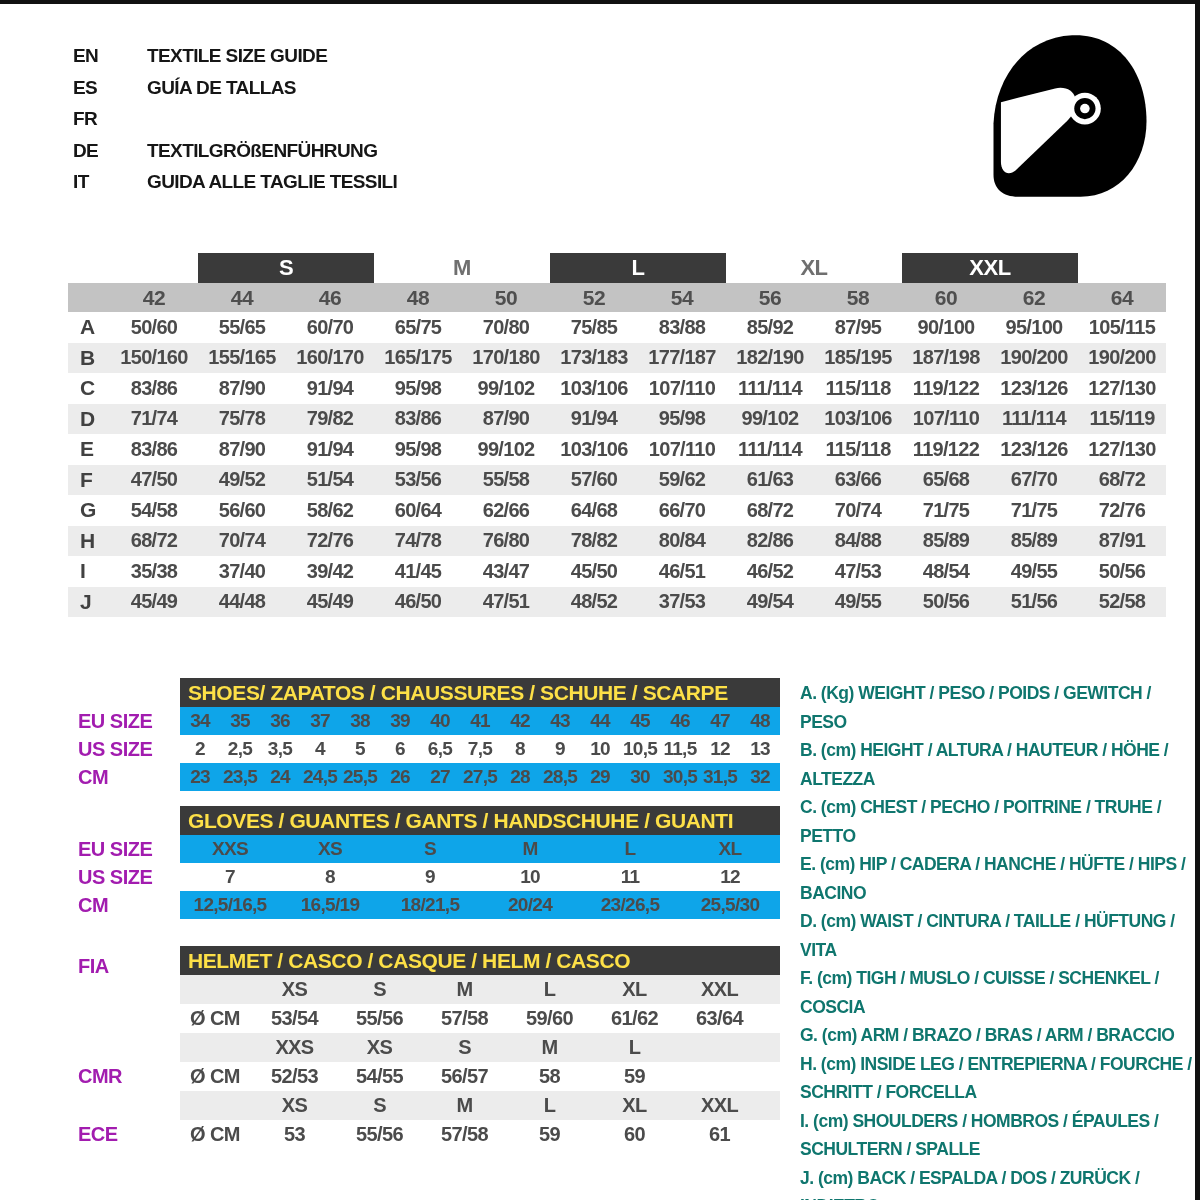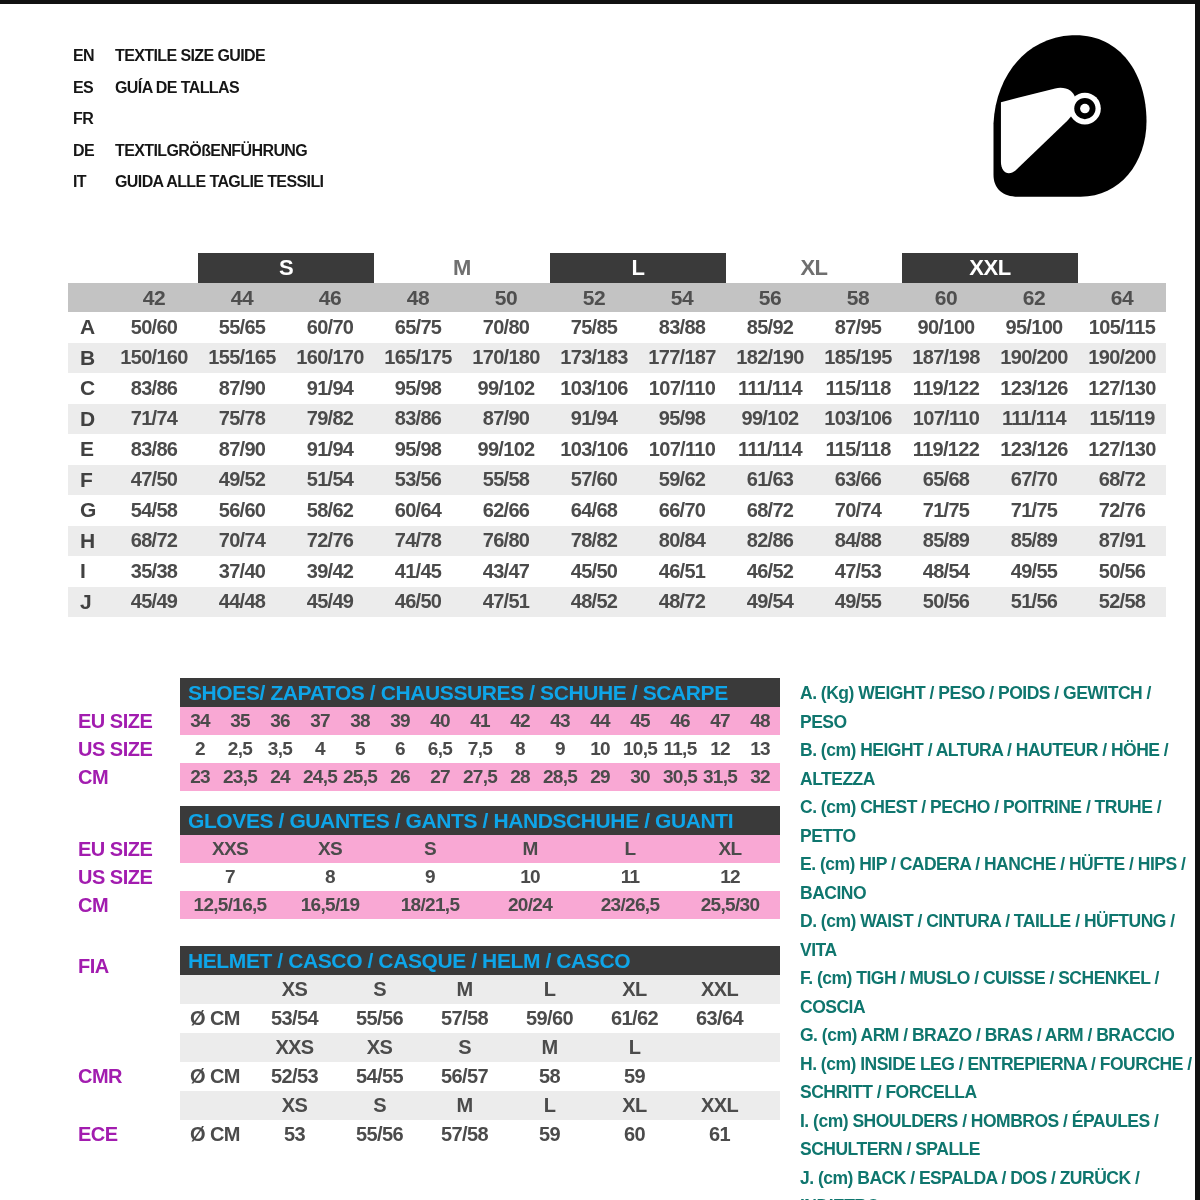--- a/index.html
+++ b/index.html
@@ -5,43 +5,43 @@
   html,body{margin:0;padding:0;background:#fff;}
   body{width:1200px;height:1200px;position:relative;overflow:hidden;
        font-family:"Liberation Sans", sans-serif;font-weight:bold;color:#4b4b4b;}
   .abs{position:absolute;}
   
   .edge-top{left:0;top:0;width:1200px;height:4px;background:#111;}
   .edge-right{left:1195px;top:0;width:5px;height:1200px;background:#111;}
 
   
   .lang-block{left:73px;top:40px;}
-  .lang-row{display:flex;height:31.5px;line-height:31.5px;font-size:16px;letter-spacing:-0.6px;color:#161616;}
+  .lang-row{display:flex;height:31.5px;line-height:31.5px;font-size:19px;letter-spacing:-0.6px;color:#161616;gap:32px;}
   .lang-code{width:42px;}
   
   .helmet-wrap{left:985px;top:32px;width:170px;height:168px;}
 
   
   .size-table{left:68px;top:253px;width:1098px;}
   .mt-grid{display:grid;grid-template-columns:42px repeat(12,88px);align-items:center;text-align:center;}
   .grp-row{height:30px;}
   .grp-box{height:30px;line-height:30px;background:#3a3a3a;color:#fff;font-size:22px;letter-spacing:-0.5px;}
   .grp-plain{height:30px;line-height:30px;color:#6f6f6f;font-size:22px;letter-spacing:-0.5px;}
   .g-s{grid-column:3/5;}.g-m{grid-column:5/7;}.g-l{grid-column:7/9;}.g-xl{grid-column:9/11;}.g-xxl{grid-column:11/13;}
   .num-band{height:29px;background:#c3c3c3;font-size:21px;color:#4f4f4f;letter-spacing:-0.5px;}
   .mt-row{height:30.5px;font-size:20px;letter-spacing:-0.7px;color:#4b4b4b;}
   .mt-row.gray{background:#ececec;}
   .mt-letter{text-align:left;padding-left:12px;font-size:21px;color:#414141;}
 
   
   .side-label{left:78px;font-size:20px;line-height:28px;height:28px;color:#a21caf;letter-spacing:-0.5px;}
   .sub-table{left:180px;width:600px;}
-  .bar{height:29px;line-height:29px;background:#3a3a3a;color:#0ea5e9;font-size:21px;letter-spacing:-0.4px;padding-left:8px;box-sizing:border-box;}
+  .bar{height:29px;line-height:29px;background:#3a3a3a;color:#fde047;font-size:21px;letter-spacing:-0.4px;padding-left:8px;box-sizing:border-box;}
   .srow{display:grid;align-items:center;text-align:center;height:28px;font-size:19px;letter-spacing:-0.7px;color:#4b4b4b;}
-  .srow.gray{background:#f9a8d4;}
+  .srow.gray{background:#0ea5e9;}
   .cols15{grid-template-columns:repeat(15,40px);}
   .cols6{grid-template-columns:repeat(6,100px);}
   .hrow{display:grid;grid-template-columns:72px repeat(6,85px);align-items:center;text-align:center;height:29px;font-size:20px;letter-spacing:-0.6px;color:#4b4b4b;}
   .hrow.gray{background:#ececec;}
   .hrow .ucell{text-align:left;padding-left:10px;}
 
   
   .legend{left:800px;top:679px;width:398px;}
   .legend-item{font-size:17.5px;line-height:28.5px;color:#0f766e;letter-spacing:-0.5px;}
 </style>
@@ -243,21 +243,21 @@
         <div>50/56</div>
       </div>
       <div class="mt-grid mt-row gray">
         <div class="mt-letter">J</div>
         <div>45/49</div>
         <div>44/48</div>
         <div>45/49</div>
         <div>46/50</div>
         <div>47/51</div>
         <div>48/52</div>
-        <div>48/72</div>
+        <div>37/53</div>
         <div>49/54</div>
         <div>49/55</div>
         <div>50/56</div>
         <div>51/56</div>
         <div>52/58</div>
       </div>
     </div>
 </div>
 
 <div class="abs side-label" style="top:707px">EU SIZE</div>

